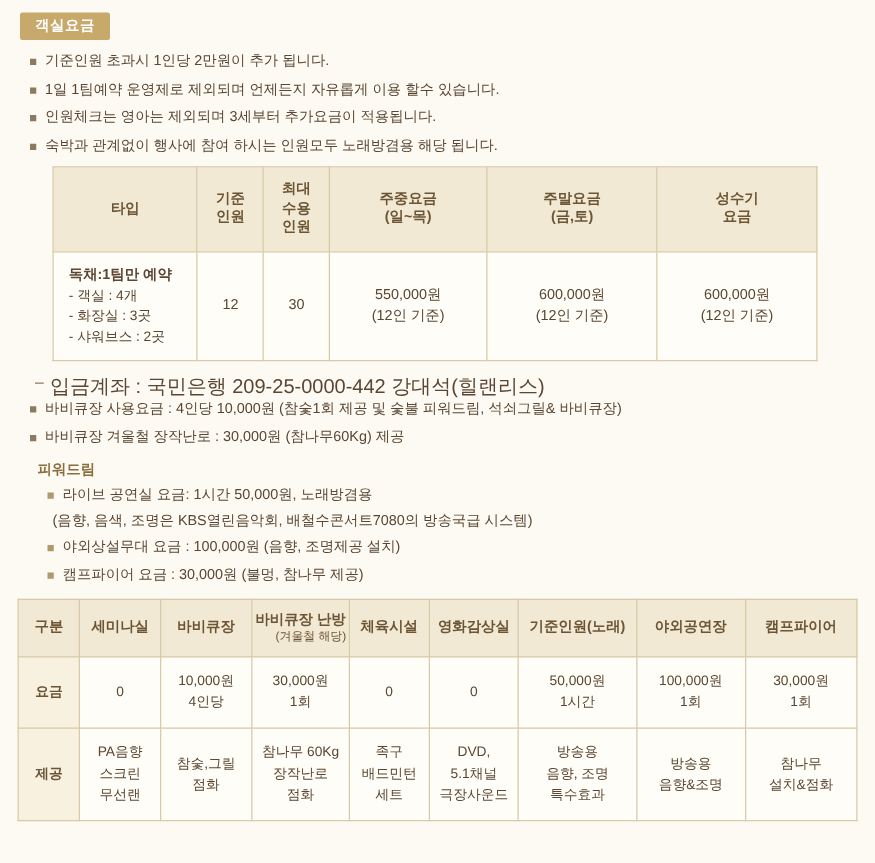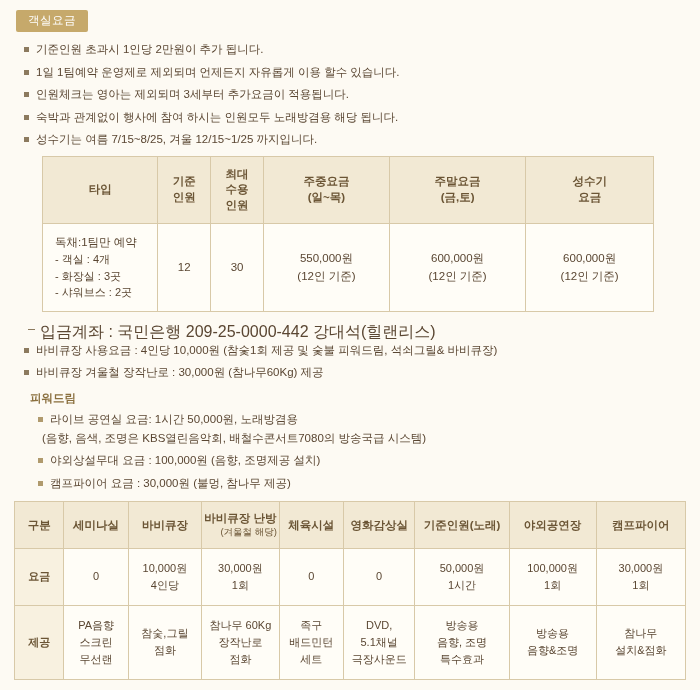--- a/index.html
+++ b/index.html
@@ -12,21 +12,21 @@
     position:relative;
     overflow:hidden;
   }
   .wrap{padding:8px 14px 0 14px;}
 
   
   .chip{
     display:inline-block;
     background:#c6a96b;
     color:#fff;
-    font-weight:normal;
+    font-weight:bold;
     font-size:11.5px;
     padding:3px 12px 4px 12px;
     border-radius:2px;
     letter-spacing:0.5px;
   }
   .chip-wrap{margin:2px 0 10px 2px;}
   .chip2-wrap{margin:10px 0 8px 2px;}
 
   ul.bullets{list-style:none;margin:0;padding:0 0 0 8px;}
   ul.bullets li{
@@ -141,21 +141,20 @@
 
   <div class="chip-wrap">
     <span class="chip">객실요금</span>
   </div>
 
   <ul class="bullets">
     <li>기준인원 초과시 1인당 2만원이 추가 됩니다.</li>
     <li>1일 1팀예약 운영제로 제외되며 언제든지 자유롭게 이용 할수 있습니다.</li>
     <li>인원체크는 영아는 제외되며 3세부터 추가요금이 적용됩니다.</li>
     <li>숙박과 관계없이 행사에 참여 하시는 인원모두 노래방겸용 해당 됩니다.</li>
-    <li>성수기는 여름 7/15~8/25, 겨울 12/15~1/25 까지입니다.</li>
   </ul>
 
   <table class="t1">
     <thead>
       <tr>
         <th style="width:118px;white-space:pre-line">타입</th>
         <th style="width:48px;white-space:pre-line">기준
 인원</th>
         <th style="width:48px;white-space:pre-line">최대
 수용
@@ -164,21 +163,21 @@
 (일~목)</th>
         <th style="width:140px;white-space:pre-line">주말요금
 (금,토)</th>
         <th style="width:130px;white-space:pre-line">성수기
 요금</th>
       </tr>
     </thead>
     <tbody>
       <tr>
         <td class="left">
-          <div style="font-weight:normal">독채:1팀만 예약</div>
+          <div style="font-weight:bold">독채:1팀만 예약</div>
           <div class="sub">- 객실 : 4개</div>
           <div class="sub">- 화장실 : 3곳</div>
           <div class="sub">- 샤워브스 : 2곳</div>
         </td>
         <td>12</td>
         <td>30</td>
         <td>
           <div>550,000원</div>
           <div>(12인 기준)</div>
         </td>

